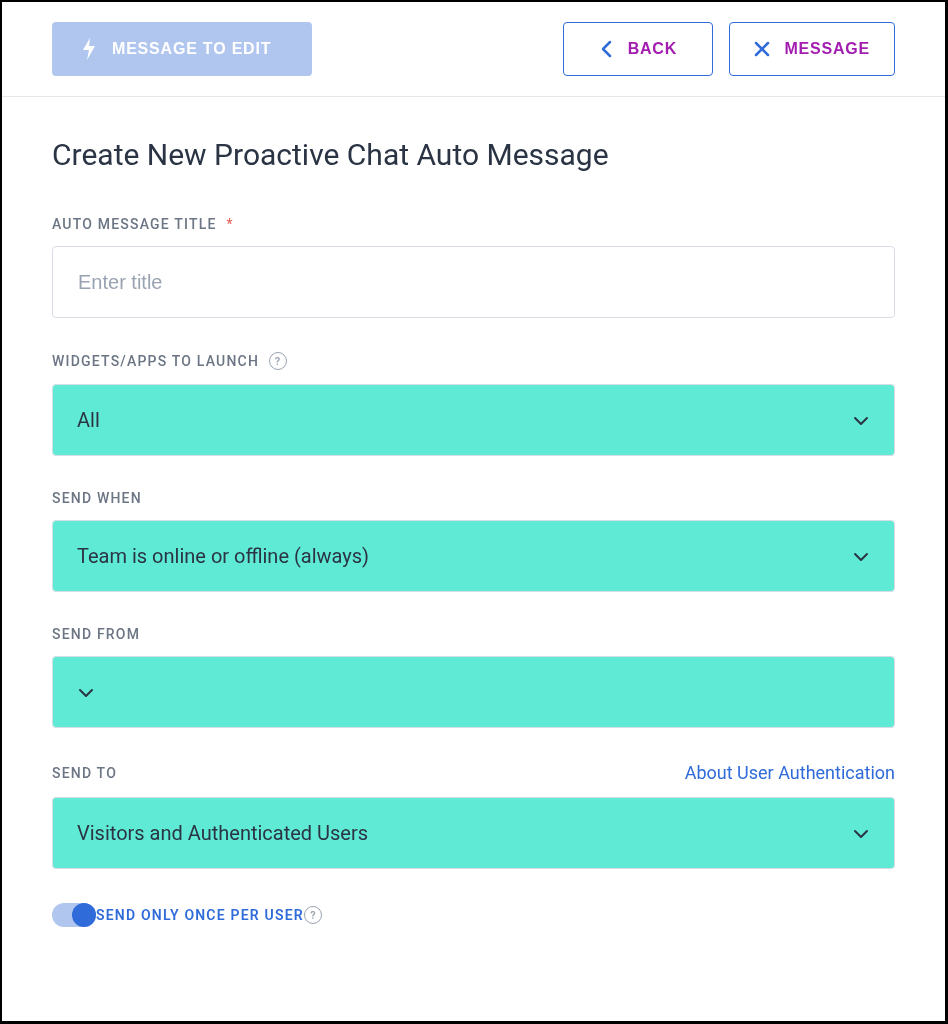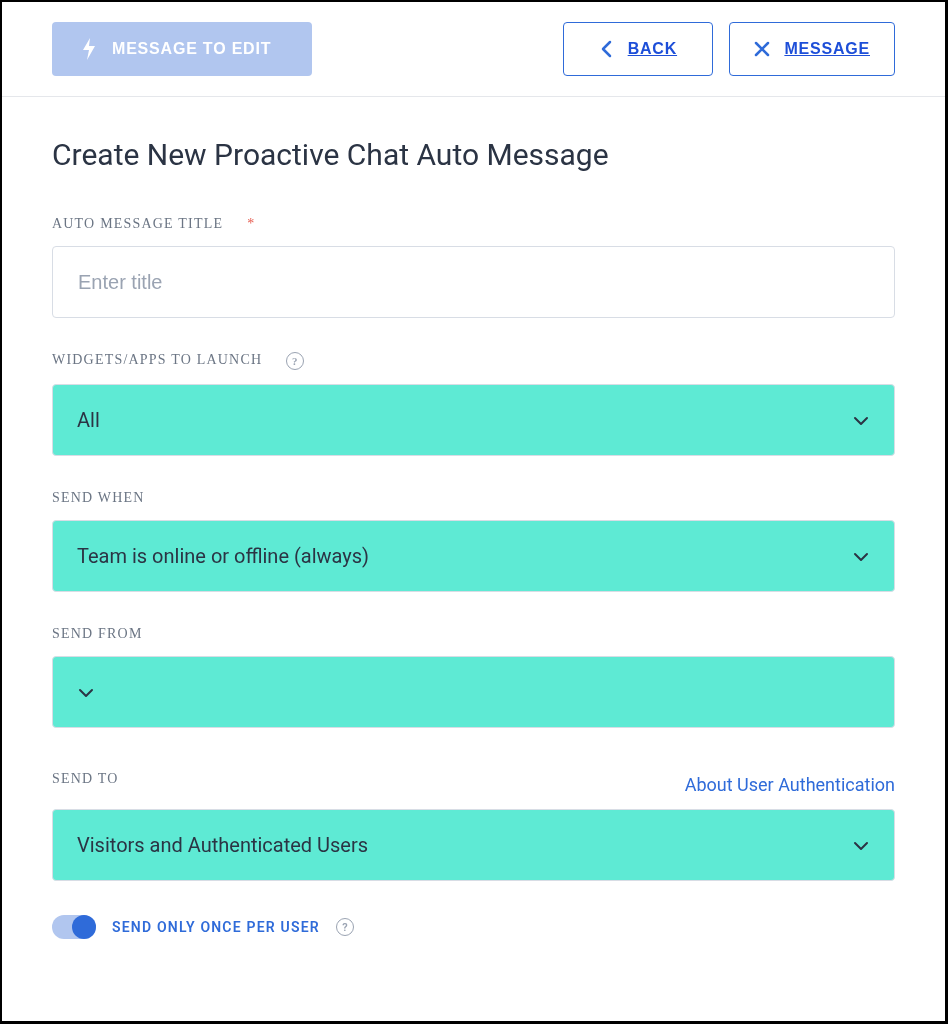--- a/index.html
+++ b/index.html
@@ -37,24 +37,23 @@
     }
     .btn-primary {
       background: #b1c6ef;
       color: #fff;
       min-width: 260px;
       justify-content: flex-start;
       padding-left: 28px;
     }
     .btn-outline {
       border: 1.5px solid #2f6bd9;
-      color: #1d4ed8;
+      color: #a21caf;
       background: #fff;
       min-width: 150px;
-      text-decoration: underline;
     }
     .toolbar-spacer { flex: 1; }
     .content {
       padding: 40px 50px 0 50px;
     }
     .page-title {
       font-size: 30px;
       font-weight: 400;
       color: #2b3444;
       margin-bottom: 44px;
@@ -66,31 +65,29 @@
       justify-content: space-between;
       margin-bottom: 14px;
     }
     .field-label {
       font-size: 14px;
       font-weight: 500;
       letter-spacing: 1.2px;
       color: #6b7584;
       text-transform: uppercase;
       display: inline-flex;
-      align-items: flex-start;
-      gap: 24px;
-      font-family: Liberation Serif, serif;
+      align-items: center;
+      gap: 10px;
     }
     .required { color: #e65b4f; font-weight: 400; }
     .help-link {
       color: #2f6bd9;
       font-size: 18px;
       text-decoration: none;
       cursor: pointer;
-      margin-top: 12px;
     }
     .help-icon {
       display: inline-flex;
       align-items: center;
       justify-content: center;
       width: 18px;
       height: 18px;
       border: 1.5px solid #9aa3b2;
       border-radius: 50%;
       color: #9aa3b2;
@@ -132,21 +129,20 @@
       flex-shrink: 0;
     }
     .chevron {
       width: 18px;
       height: 18px;
       flex-shrink: 0;
     }
     .toggle-row {
       display: flex;
       align-items: center;
-      gap: 16px;
       margin-top: 8px;
     }
     .toggle {
       width: 44px;
       height: 24px;
       background: #b1c6ef;
       border-radius: 12px;
       position: relative;
       cursor: pointer;
     }

